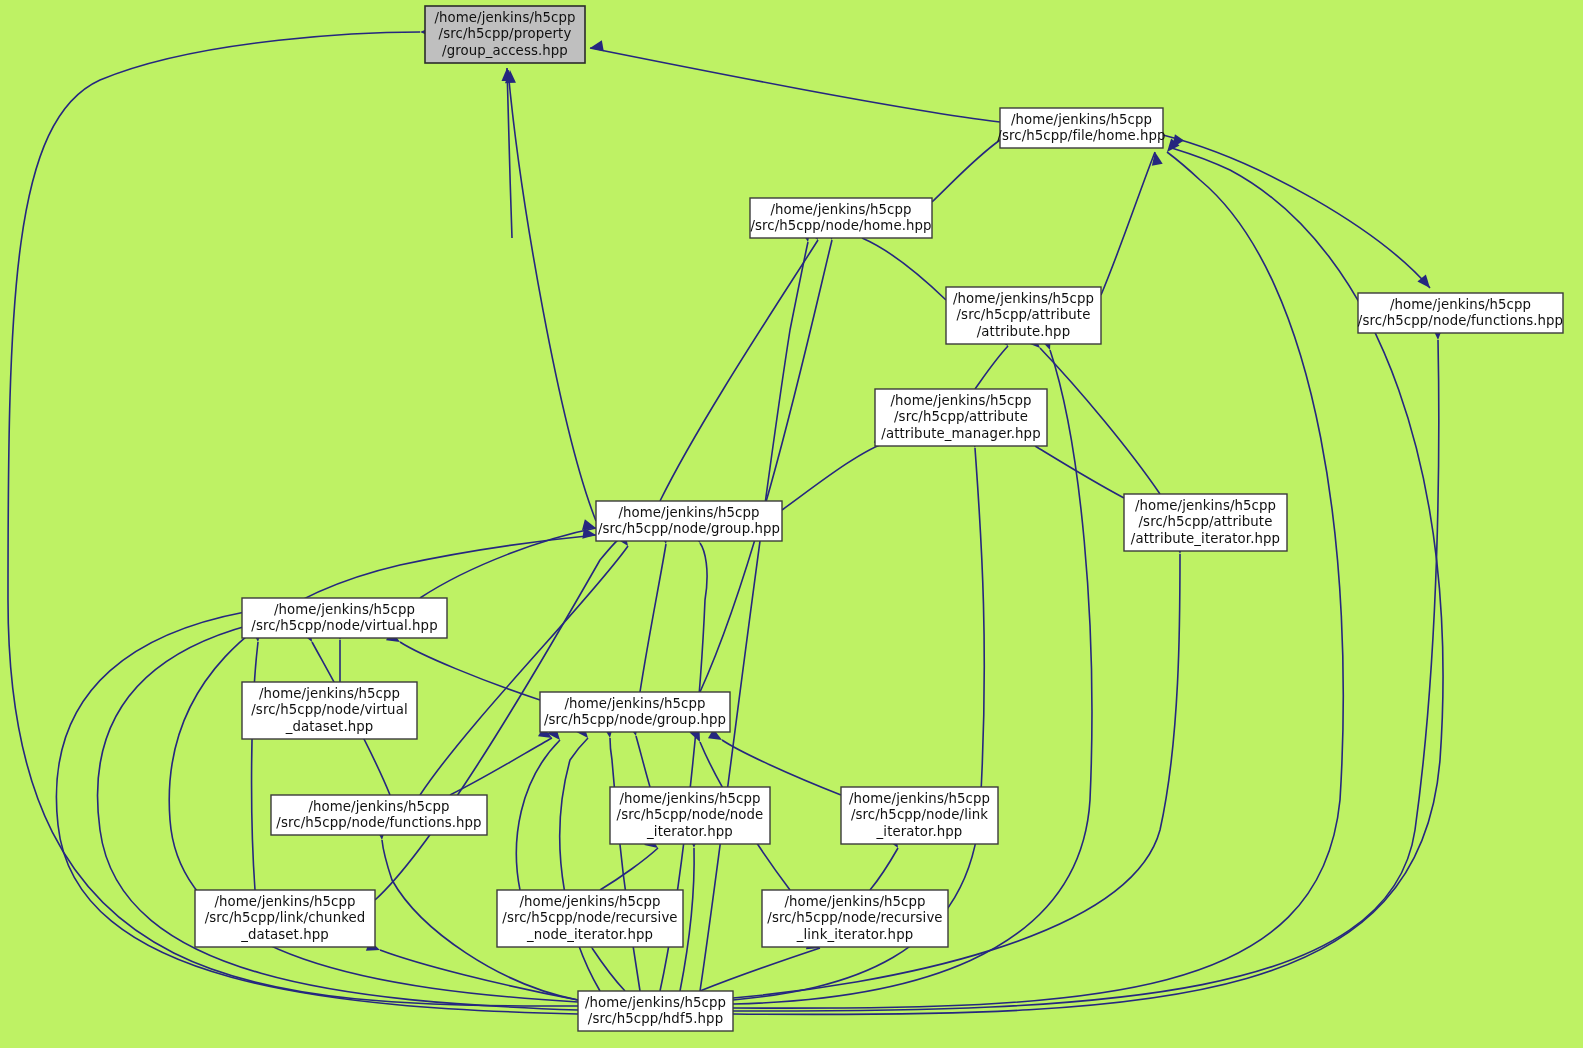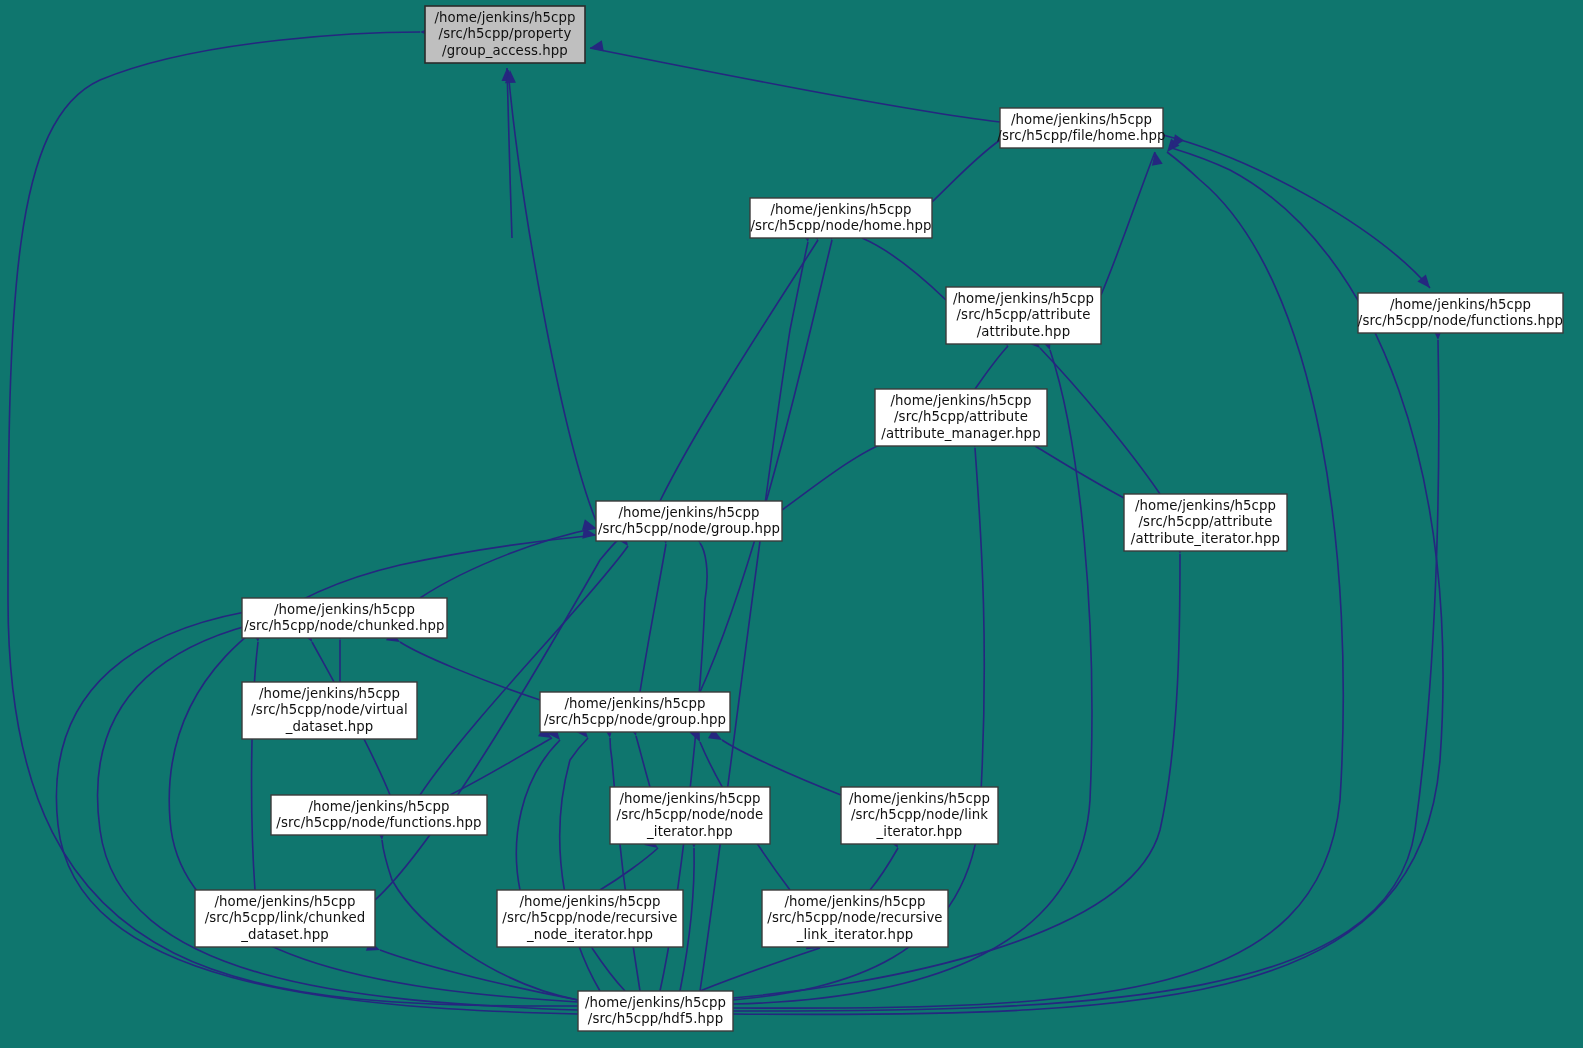--- a/index.html
+++ b/index.html
@@ -4,21 +4,21 @@
 <style>
   html, body {
     margin: 0;
     padding: 0;
     background: #ffffff;
   }
   #graph-root {
     position: relative;
     width: 1583px;
     height: 1048px;
-    background: #0f766e;
+    background: #bef264;
     font-family: "DejaVu Sans", "Liberation Sans", sans-serif;
   }
   svg#graph-canvas {
     position: absolute;
     left: 0;
     top: 0;
     width: 1583px;
     height: 1048px;
     overflow: visible;
   }
@@ -197,21 +197,21 @@
       <div class="node-label" style="left: 946px; top: 287px; width: 155px; height: 57px;"><span>/home/jenkins/h5cpp</span><span>/src/h5cpp/attribute</span><span>/attribute.hpp</span></div>
       <a class="node-hit" title="/home/jenkins/h5cpp/src/h5cpp/attribute/attribute.hpp" style="left: 946px; top: 287px; width: 155px; height: 57px;"></a>
       <div class="node-label" style="left: 1358px; top: 293px; width: 205px; height: 40px;"><span>/home/jenkins/h5cpp</span><span>/src/h5cpp/node/functions.hpp</span></div>
       <a class="node-hit" title="/home/jenkins/h5cpp/src/h5cpp/file/functions.hpp" style="left: 1358px; top: 293px; width: 205px; height: 40px;"></a>
       <div class="node-label" style="left: 875px; top: 389px; width: 172px; height: 57px;"><span>/home/jenkins/h5cpp</span><span>/src/h5cpp/attribute</span><span>/attribute_manager.hpp</span></div>
       <a class="node-hit" title="/home/jenkins/h5cpp/src/h5cpp/attribute/attribute_manager.hpp" style="left: 875px; top: 389px; width: 172px; height: 57px;"></a>
       <div class="node-label" style="left: 1124px; top: 494px; width: 163px; height: 57px;"><span>/home/jenkins/h5cpp</span><span>/src/h5cpp/attribute</span><span>/attribute_iterator.hpp</span></div>
       <a class="node-hit" title="/home/jenkins/h5cpp/src/h5cpp/attribute/attribute_iterator.hpp" style="left: 1124px; top: 494px; width: 163px; height: 57px;"></a>
       <div class="node-label" style="left: 596px; top: 501px; width: 186px; height: 40px;"><span>/home/jenkins/h5cpp</span><span>/src/h5cpp/node/group.hpp</span></div>
       <a class="node-hit" title="/home/jenkins/h5cpp/src/h5cpp/node/node.hpp" style="left: 596px; top: 501px; width: 186px; height: 40px;"></a>
-      <div class="node-label" style="left: 242px; top: 598px; width: 205px; height: 40px;"><span>/home/jenkins/h5cpp</span><span>/src/h5cpp/node/chunked.hpp</span></div>
+      <div class="node-label" style="left: 242px; top: 598px; width: 205px; height: 40px;"><span>/home/jenkins/h5cpp</span><span>/src/h5cpp/node/virtual.hpp</span></div>
       <a class="node-hit" title="/home/jenkins/h5cpp/src/h5cpp/node/dataset.hpp" style="left: 242px; top: 598px; width: 205px; height: 40px;"></a>
       <div class="node-label" style="left: 242px; top: 682px; width: 175px; height: 57px;"><span>/home/jenkins/h5cpp</span><span>/src/h5cpp/node/virtual</span><span>_dataset.hpp</span></div>
       <a class="node-hit" title="/home/jenkins/h5cpp/src/h5cpp/node/virtual_dataset.hpp" style="left: 242px; top: 682px; width: 175px; height: 57px;"></a>
       <div class="node-label" style="left: 540px; top: 692px; width: 190px; height: 40px;"><span>/home/jenkins/h5cpp</span><span>/src/h5cpp/node/group.hpp</span></div>
       <a class="node-hit" title="/home/jenkins/h5cpp/src/h5cpp/node/group.hpp" style="left: 540px; top: 692px; width: 190px; height: 40px;"></a>
       <div class="node-label" style="left: 271px; top: 795px; width: 216px; height: 40px;"><span>/home/jenkins/h5cpp</span><span>/src/h5cpp/node/functions.hpp</span></div>
       <a class="node-hit" title="/home/jenkins/h5cpp/src/h5cpp/node/functions.hpp" style="left: 271px; top: 795px; width: 216px; height: 40px;"></a>
       <div class="node-label" style="left: 610px; top: 787px; width: 160px; height: 57px;"><span>/home/jenkins/h5cpp</span><span>/src/h5cpp/node/node</span><span>_iterator.hpp</span></div>
       <a class="node-hit" title="/home/jenkins/h5cpp/src/h5cpp/node/node_iterator.hpp" style="left: 610px; top: 787px; width: 160px; height: 57px;"></a>
       <div class="node-label" style="left: 841px; top: 787px; width: 157px; height: 57px;"><span>/home/jenkins/h5cpp</span><span>/src/h5cpp/node/link</span><span>_iterator.hpp</span></div>

